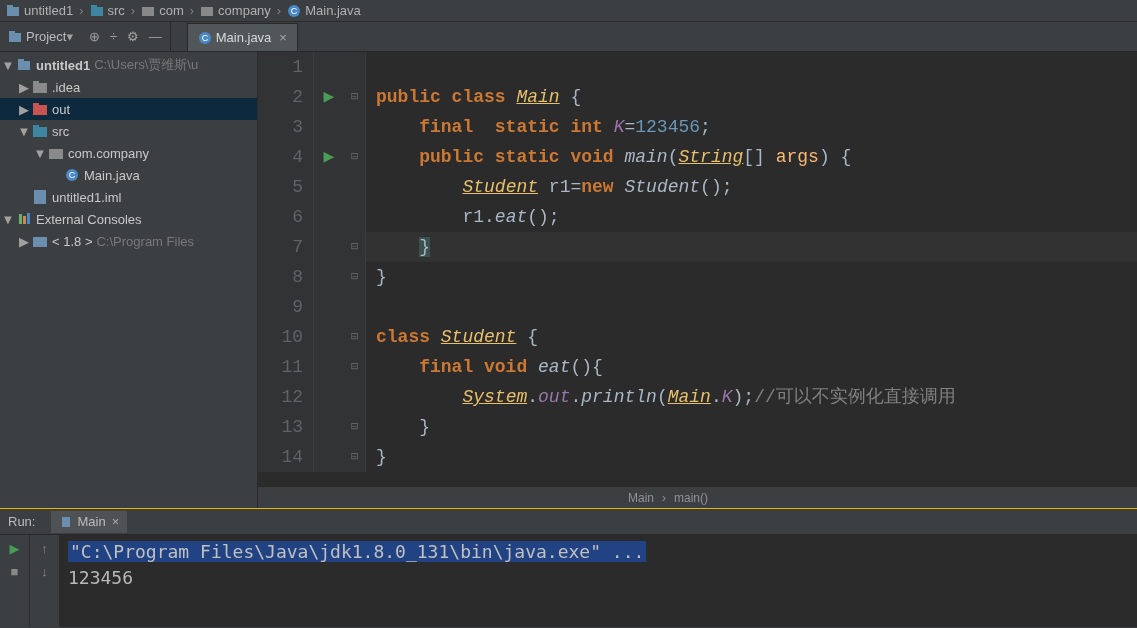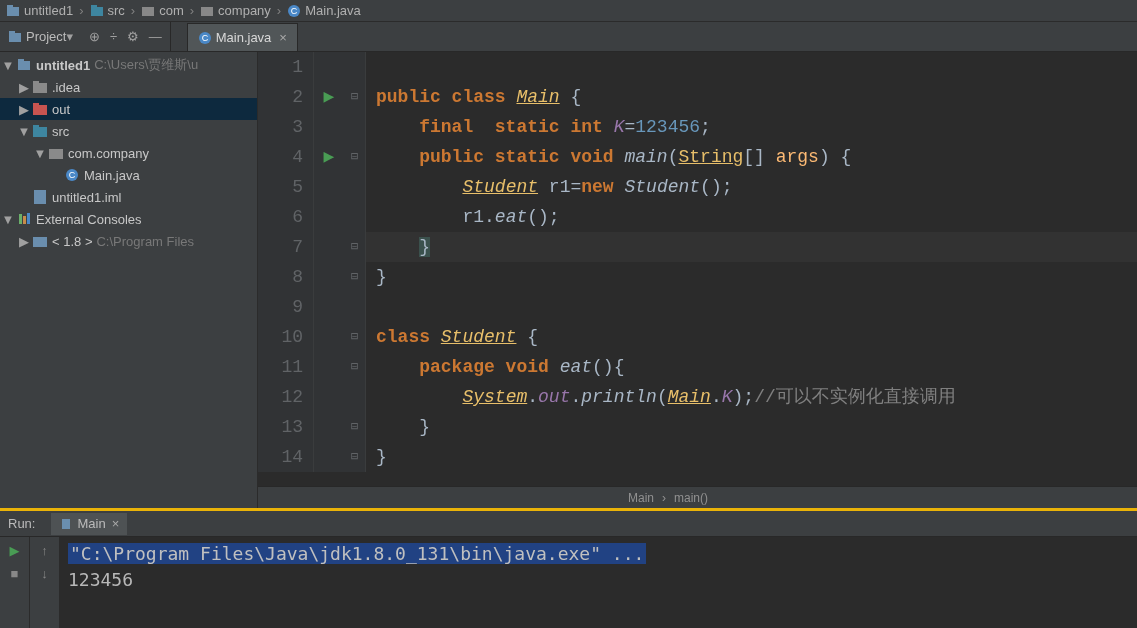--- a/index.html
+++ b/index.html
@@ -35,32 +35,32 @@
 .code-rows { flex:1; font-family:Consolas,"Courier New",monospace; font-size:18px; line-height:30px; }
 .code-row { display:flex; height:30px; }
 .code-row.caret-line { background:#323232; }
 .gut-num { width:56px; text-align:right; padding-right:10px; color:#606366; background:#313335; border-right:1px solid #3a3c3d;}
 .gut-run { width:30px; background:#313335; display:flex;align-items:center;justify-content:center;}
 .gut-fold { width:22px; background:#313335; border-right:1px solid #3a3c3d; display:flex;align-items:center;justify-content:center; color:#606366; font-size:12px;}
 .code-txt { padding-left:10px; flex:1; color:#a9b7c6; white-space:pre;}
 .kw { color:#cc7832; font-weight:bold;}
 .cls { color:#e8bf6a; font-style:italic; text-decoration:underline;}
 .clsna { color:#a9b7c6; font-style:italic;}
-.str { color:#e8bf6a; text-decoration:underline;}
+.str { color:#e8bf6a; font-style:italic; text-decoration:underline;}
 .num { color:#6897bb;}
 .meth { font-style:italic;}
 .field { color:#9876aa; font-style:italic;}
 .cmt { color:#808080;}
 .param { color:#fdba74;}
 .brace-hl { background:#3b514d; }
 
 .crumb-bar2 { height:22px; background:#3c3f41; border-top:1px solid #282828; display:flex;align-items:center; padding-left:370px; color:#909090; font-size:12px;}
 
 
-.run-panel { height:120px; border-top:3px solid #eab308;}
+.run-panel { height:120px; border-top:1px solid #eab308;}
 .run-header { height:26px; background:#3c3f41; display:flex;align-items:center; padding-left:8px; border-bottom:1px solid #282828;}
 .run-header .rtab { display:flex;align-items:center;margin-left:16px; background:#4e5254; padding:0 8px; height:22px;}
 .run-body { display:flex; height:92px;}
 .run-tools { width:30px; background:#3c3f41;border-right:1px solid #2b2b2b; display:flex;flex-direction:column;align-items:center;padding-top:6px; gap:8px;}
 .run-tools2 { width:30px; background:#3c3f41;border-right:1px solid #2b2b2b;display:flex;flex-direction:column;align-items:center;padding-top:6px;gap:8px;color:#888;}
 .console { flex:1; background:#2b2b2b; color:#b8b8b8; font-family:Consolas,monospace; font-size:18px; padding:4px 8px; line-height:26px;}
 .cmd-hl { background:#214283; color:#c0c0c0; padding:0 2px;}
 
 .divider-v { width:1px; background:#282828; }
 svg { display:block; }
@@ -313,21 +313,21 @@
       <div class="code-row">
           <div class="gut-num">10</div>
           <div class="gut-run"></div>
           <div class="gut-fold">⊟</div>
           <div class="code-txt"><span class="kw">class </span><span class="cls">Student</span><span> {</span></div>
         </div>
       <div class="code-row">
           <div class="gut-num">11</div>
           <div class="gut-run"></div>
           <div class="gut-fold">⊟</div>
-          <div class="code-txt"><span class="kw">    package void </span><span class="meth">eat</span><span>(){</span></div>
+          <div class="code-txt"><span class="kw">    final void </span><span class="meth">eat</span><span>(){</span></div>
         </div>
       <div class="code-row">
           <div class="gut-num">12</div>
           <div class="gut-run"></div>
           <div class="gut-fold"></div>
           <div class="code-txt"><span>        </span><span class="cls">System</span><span>.</span><span class="field">out</span><span>.</span><span class="meth">println</span><span>(</span><span class="cls">Main</span><span>.</span><span class="field">K</span><span>);</span><span class="cmt">//可以不实例化直接调用</span></div>
         </div>
       <div class="code-row">
           <div class="gut-num">13</div>
           <div class="gut-run"></div>

